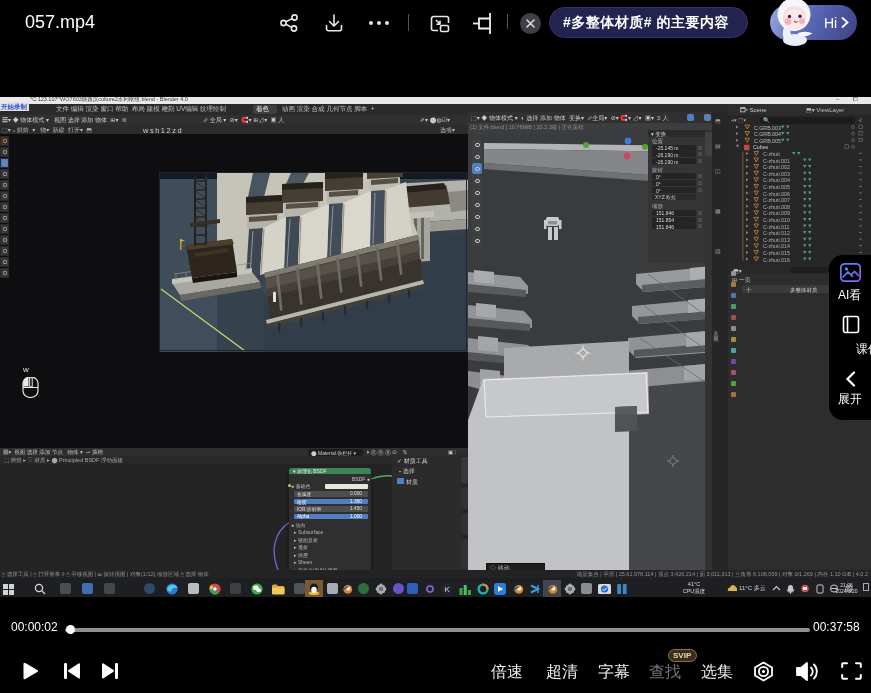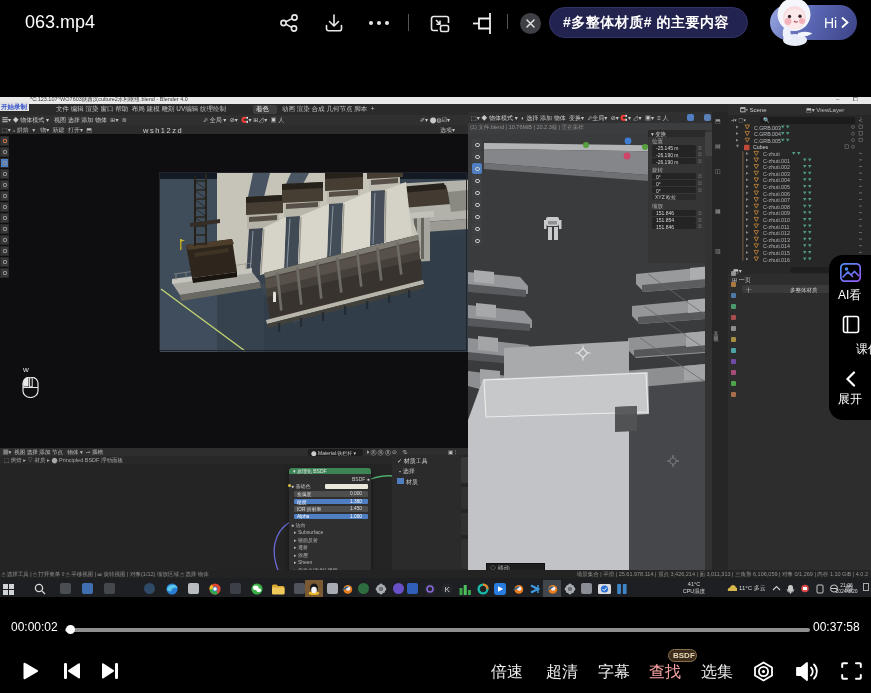--- a/index.html
+++ b/index.html
@@ -3,21 +3,21 @@
 <meta charset="utf-8">
 <style>
   html,body{margin:0;padding:0;background:#000;width:871px;height:693px;overflow:hidden;}
   body{font-family:"Liberation Sans",sans-serif;position:relative;}
   .ab{position:absolute;}
   .t{position:absolute;white-space:nowrap;}
 </style>
 </head>
 <body>
 
-<div class="t" style="left:25px;top:12px;color:#fff;font-size:18px;">063.mp4</div>
+<div class="t" style="left:25px;top:12px;color:#fff;font-size:18px;">057.mp4</div>
 
 <svg class="ab" style="left:279px;top:13px;" width="20" height="20" viewBox="0 0 20 20" fill="none" stroke="#e8e8e8" stroke-width="1.6">
   <circle cx="15.5" cy="4.5" r="2.6"></circle>
     <circle cx="4.5" cy="10" r="2.6"></circle>
     <circle cx="15" cy="15.5" r="2.6"></circle>
   <line x1="7" y1="8.8" x2="13" y2="5.6"></line>
     <line x1="7" y1="11.3" x2="12.6" y2="14.4"></line>
 </svg>
 
 <svg class="ab" style="left:324px;top:13px;" width="20" height="20" viewBox="0 0 20 20" fill="none" stroke="#e8e8e8" stroke-width="1.6" stroke-linecap="round" stroke-linejoin="round">
@@ -811,24 +811,24 @@
     <path d="M17 2.5 v13 q0 1.5-1.5 0.7 l-10-6.5 q-1.3-0.8 0-1.6 l10-6.5 q1.5-0.8 1.5 0.9 z" fill="#fff"></path>
   </svg>
 <svg class="ab" style="left:101px;top:662px;" width="18" height="18" viewBox="0 0 18 18">
     <rect x="14" y="1" width="3" height="16" rx="1.2" fill="#fff"></rect>
     <path d="M1 2.5 v13 q0 1.5 1.5 0.7 l10-6.5 q1.3-0.8 0-1.6 l-10-6.5 q-1.5-0.8-1.5 0.9 z" fill="#fff"></path>
   </svg>
 
 <div class="t" style="left:491px;top:662px;color:#eee;font-size:16px;">倍速</div>
 <div class="t" style="left:546px;top:662px;color:#eee;font-size:16px;">超清</div>
 <div class="t" style="left:598px;top:662px;color:#eee;font-size:16px;">字幕</div>
-<div class="t" style="left:649px;top:662px;color:#fca5a5;font-size:16px;">查找</div>
+<div class="t" style="left:649px;top:662px;color:#737373;font-size:16px;">查找</div>
 <div class="t" style="left:701px;top:662px;color:#eee;font-size:16px;">选集</div>
 <div class="ab" style="left:668px;top:649px;width:29px;height:13px;background:#3c2d1c;border:1px solid #8a6f4a;border-radius:7px;box-sizing:border-box;"></div>
-<div class="t" style="left:673px;top:651px;color:#e8d9b8;font-size:8px;font-weight:700;">BSDF</div>
+<div class="t" style="left:673px;top:651px;color:#e8d9b8;font-size:8px;font-weight:700;">SVIP</div>
 
 <svg class="ab" style="left:752px;top:661px;" width="23" height="21" viewBox="0 0 23 21" fill="none" stroke="#fff" stroke-width="1.8">
   <path d="M11.5 1.5 l8.5 5 v8 l-8.5 5 l-8.5-5 v-8 z" stroke-linejoin="round"></path>
   <circle cx="11.5" cy="10.5" r="4.6"></circle>
   <circle cx="11.5" cy="10.5" r="1.6" fill="#fff" stroke="none"></circle>
 </svg>
 <svg class="ab" style="left:795px;top:661px;" width="25" height="21" viewBox="0 0 25 21" fill="none" stroke="#fff" stroke-width="1.8">
   <path d="M2 7 h4 l6-5 v17 l-6-5 h-4 z" fill="#fff" stroke-linejoin="round"></path>
   <path d="M16 6.5 a5.5 5.5 0 0 1 0 8" stroke-linecap="round"></path>
   <path d="M19 3.5 a10 10 0 0 1 0 14" stroke-linecap="round"></path>

